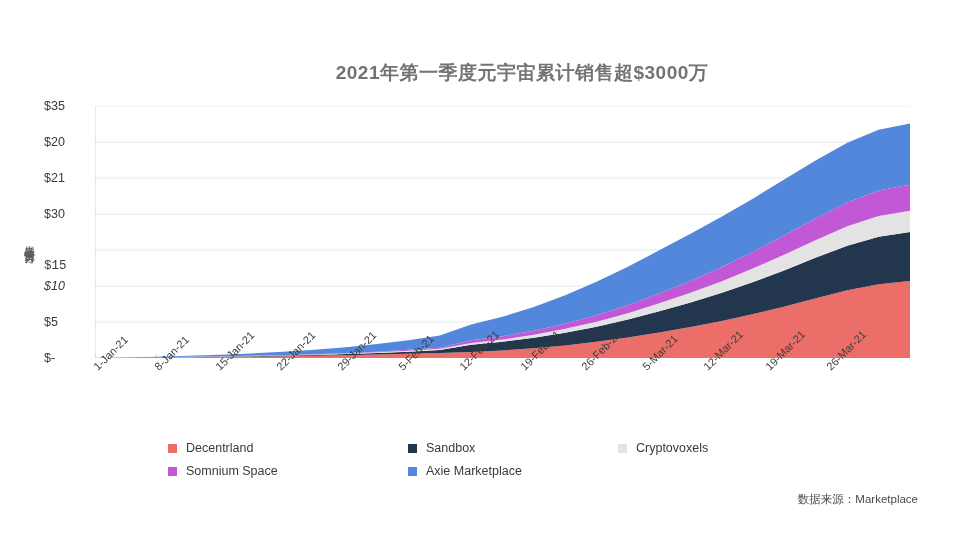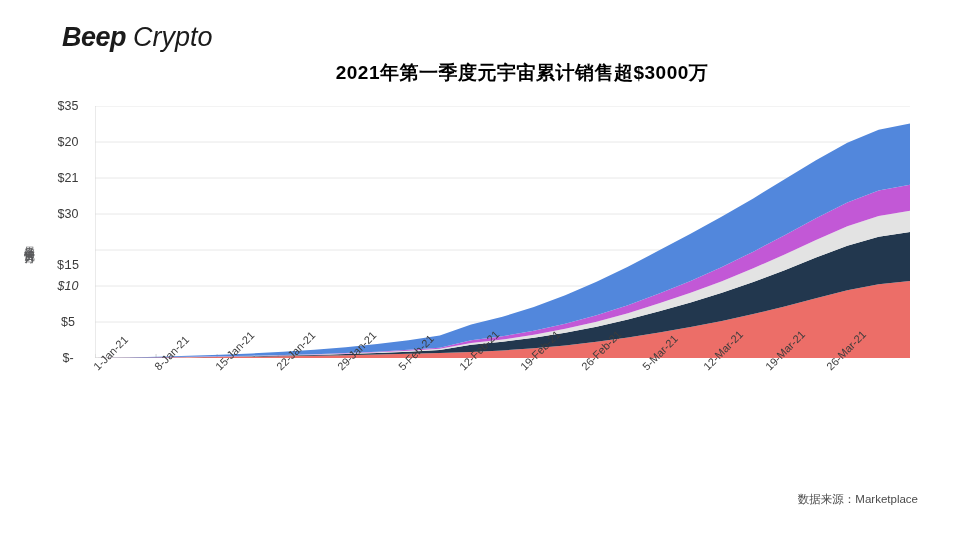--- a/index.html
+++ b/index.html
@@ -17,21 +17,21 @@
     font-size:27px; line-height:1; white-space:nowrap;
     color:#1b1b1b;
   }
   .brand .b1 { font-weight:bold; font-style:italic; letter-spacing:-0.5px; }
   .brand .b2 { font-weight:400; font-style:italic; letter-spacing:0px; margin-left:7px; }
 
   
   .chart-title {
     position:absolute; left:0; top:60px; width:960px;
     text-align:center;
-    font-size:19px; font-weight:bold; color:#000000;
+    font-size:19px; font-weight:bold; color:#737373;
     letter-spacing:0.5px;
   }
   .chart-title .inner { display:inline-block; transform:translateX(42px); }
 
   
   .ytitle {
     position:absolute; left:10px; top:168px;
     width:26px;
     font-size:10.5px; color:#58595b; line-height:1.18;
     text-align:center;
@@ -44,21 +44,21 @@
   .plot {
     position:absolute;
     left:95px; top:106px;
     width:815px; height:252px;
   }
   .plot svg { display:block; width:815px; height:252px; }
 
   .ylabels { position:absolute; left:44px; top:96px; width:48px; height:272px; }
   .ylab {
     position:absolute; right:0; width:48px;
-    text-align:center; font-size:12.5px; color:#3a3a3a;
+    text-align:left; font-size:12.5px; color:#3a3a3a;
     line-height:1;
   }
 
   .xlabels { position:absolute; left:0; top:358px; width:960px; height:80px; }
   .xlab {
     position:absolute; top:0;
     font-size:11px; color:#3c3c3c;
     transform-origin:left top;
     transform:rotate(-45deg);
     white-space:nowrap;
@@ -74,23 +74,20 @@
   .source {
     position:absolute; right:42px; top:492px;
     font-size:11.5px; color:#4a4a4a; white-space:nowrap;
   }
 </style>
 </head>
 <body>
 
 <div id="root">
 
-  <div class="brand">
-    <span class="b1">Beep</span><span class="b2">Crypto</span>
-  </div>
 
   <div class="chart-title">
     <span class="inner">2021年第一季度元宇宙累计销售超$3000万</span>
   </div>
 
   <div class="ytitle">累计销售情况（百万）</div>
 
   <div class="ylabels">
       <div class="ylab" style="top: 4px;">$35</div>
       <div class="ylab" style="top: 40px;">$20</div>
@@ -144,17 +141,41 @@
       <div class="xlab" style="left: 457.292px; top: 6px;">12-Feb-21</div>
       <div class="xlab" style="left: 518.341px; top: 6px;">19-Feb-21</div>
       <div class="xlab" style="left: 579.39px; top: 6px;">26-Feb-21</div>
       <div class="xlab" style="left: 640.438px; top: 6px;">5-Mar-21</div>
       <div class="xlab" style="left: 701.487px; top: 6px;">12-Mar-21</div>
       <div class="xlab" style="left: 762.536px; top: 6px;">19-Mar-21</div>
       <div class="xlab" style="left: 823.584px; top: 6px;">26-Mar-21</div>
     </div>
 
   <div class="legend">
+    <div class="lg-row">
+        <div class="lg-item" style="left: 0px;">
+          <span class="lg-swatch" style="background: rgb(236, 110, 104);"></span>
+          <span class="lg-text">Decentrland</span>
+        </div>
+        <div class="lg-item" style="left: 240px;">
+          <span class="lg-swatch" style="background: rgb(34, 55, 78);"></span>
+          <span class="lg-text">Sandbox</span>
+        </div>
+        <div class="lg-item" style="left: 450px;">
+          <span class="lg-swatch" style="background: rgb(227, 227, 227);"></span>
+          <span class="lg-text">Cryptovoxels</span>
+        </div>
+      </div>
+    <div class="lg-row">
+        <div class="lg-item" style="left: 0px;">
+          <span class="lg-swatch" style="background: rgb(194, 88, 214);"></span>
+          <span class="lg-text">Somnium Space</span>
+        </div>
+        <div class="lg-item" style="left: 240px;">
+          <span class="lg-swatch" style="background: rgb(82, 135, 220);"></span>
+          <span class="lg-text">Axie Marketplace</span>
+        </div>
+      </div>
   </div>
 
   <div class="source">数据来源：Marketplace</div>
 
 </div>
 
 </body></html>

